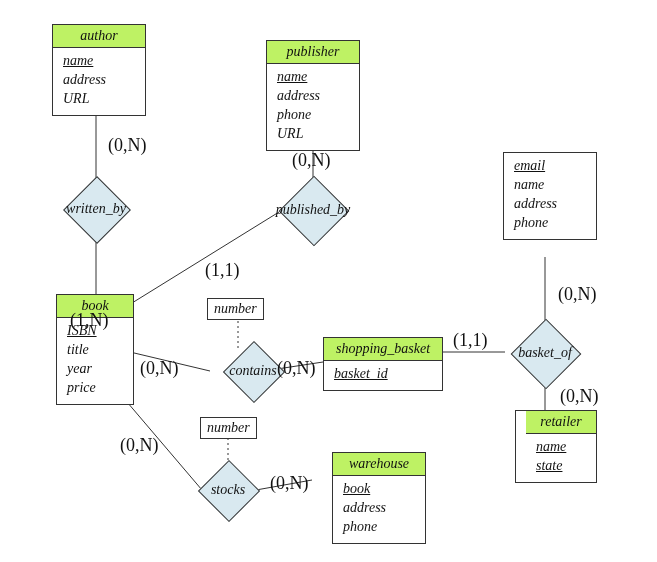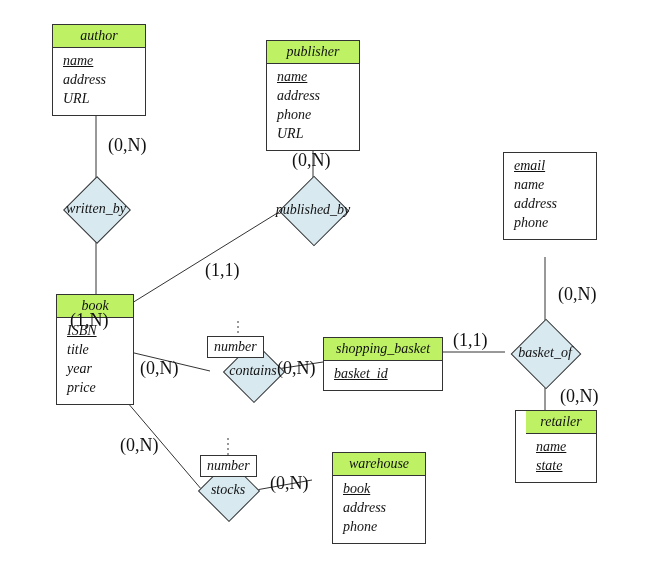--- a/index.html
+++ b/index.html
@@ -50,21 +50,20 @@
     align-items: center;
     justify-content: center;
     text-align: center;
     font-style: italic;
   }
   .relattr {
     position: absolute;
     border: 1px solid #333;
     background: #fff;
     padding: 2px 6px;
-    margin-top: 38px;
   }
   .card {
     position: absolute;
     font-style: normal;
     font-size: 18px;
   }
   svg.lines {
     position: absolute;
     top: 0; left: 0;
     width: 657px; height: 562px;

